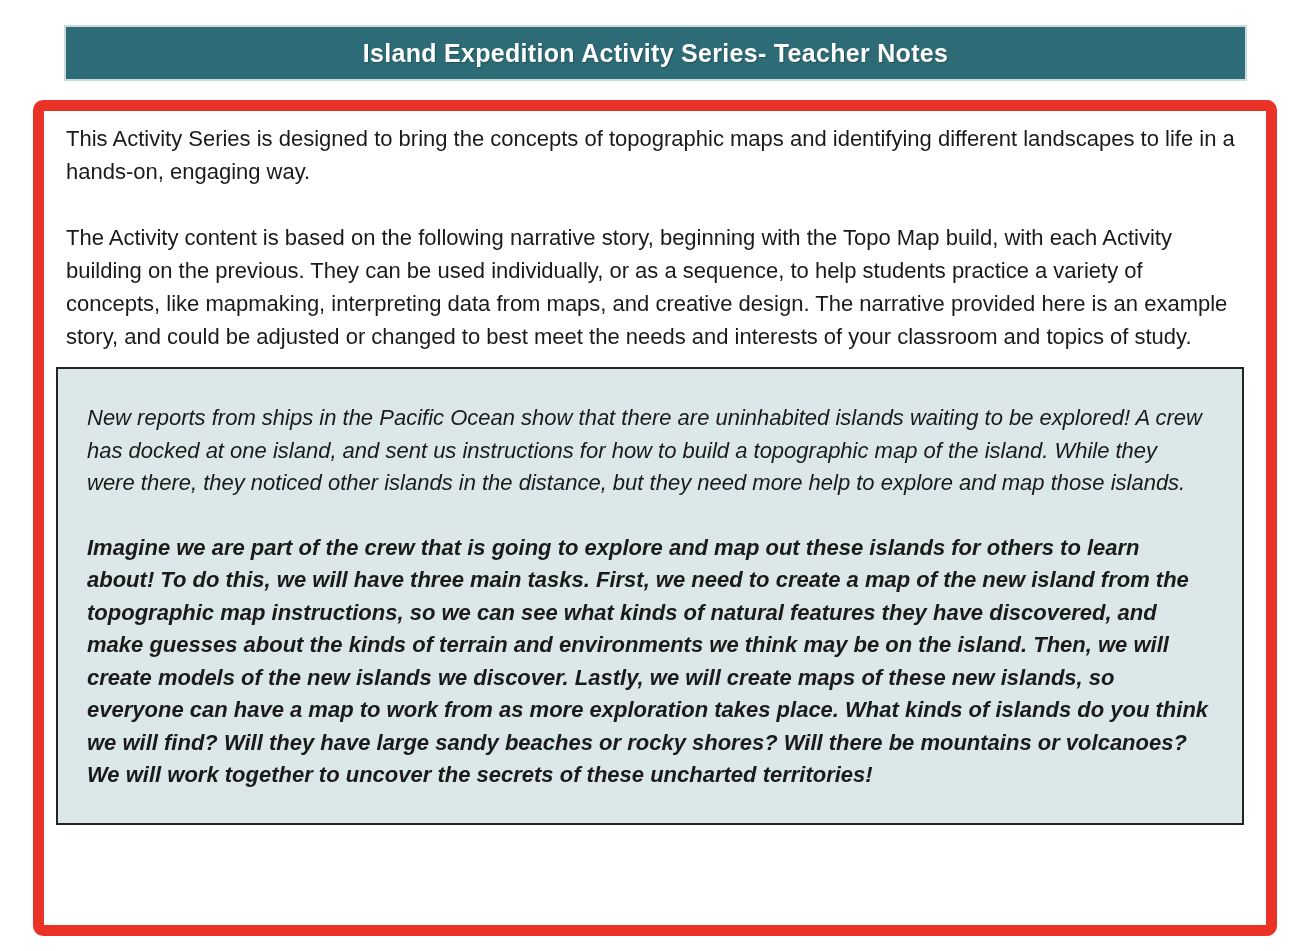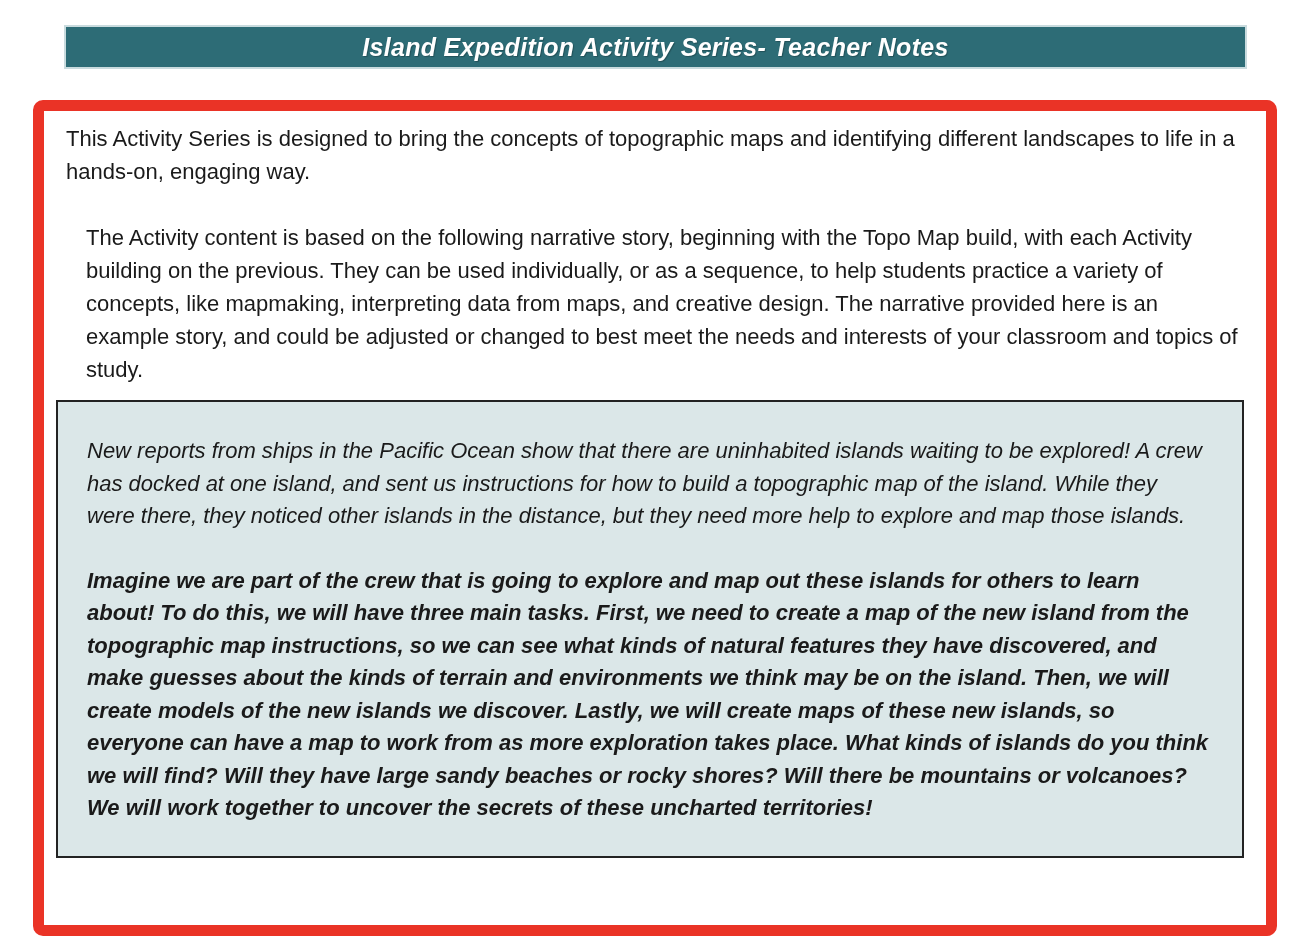--- a/index.html
+++ b/index.html
@@ -14,28 +14,27 @@
     width: 1311px;
     height: 951px;
     background: #ffffff;
     overflow: hidden;
   }
   .title-bar {
     position: absolute;
     left: 64px;
     top: 25px;
     width: 1183px;
-    height: 44px;
+    height: 56px;
     box-sizing: border-box;
     background: var(--header-bg, #2d6c76);
     border: 2px solid #c9dbde;
     display: flex;
     align-items: center;
     justify-content: center;
-    font-style: italic;
   }
   .title-bar .title-text {
     color: var(--header-text, #ffffff);
     font-size: 25px;
     font-weight: bold;
     letter-spacing: 0.3px;
     text-shadow: 1px 1px 1px rgba(0,0,0,0.25);
   }
   .frame {
     position: absolute;
@@ -58,21 +57,20 @@
   .body-par {
     font-size: 22px;
     line-height: 33px;
     margin: 0;
   }
   .body-par.gap-after {
     margin-bottom: 33px;
   }
   .body-par.small-gap-after {
     margin-bottom: 14px;
-    margin-left: 20px;
   }
   .story-box {
     box-sizing: border-box;
     margin-left: -10px;
     width: calc(100% + 12px);
     background: var(--story-bg, #dbe7e8);
     border: 2px solid #232323;
     padding: 17px 16px 15px 13px;
   }
   .story-par {

